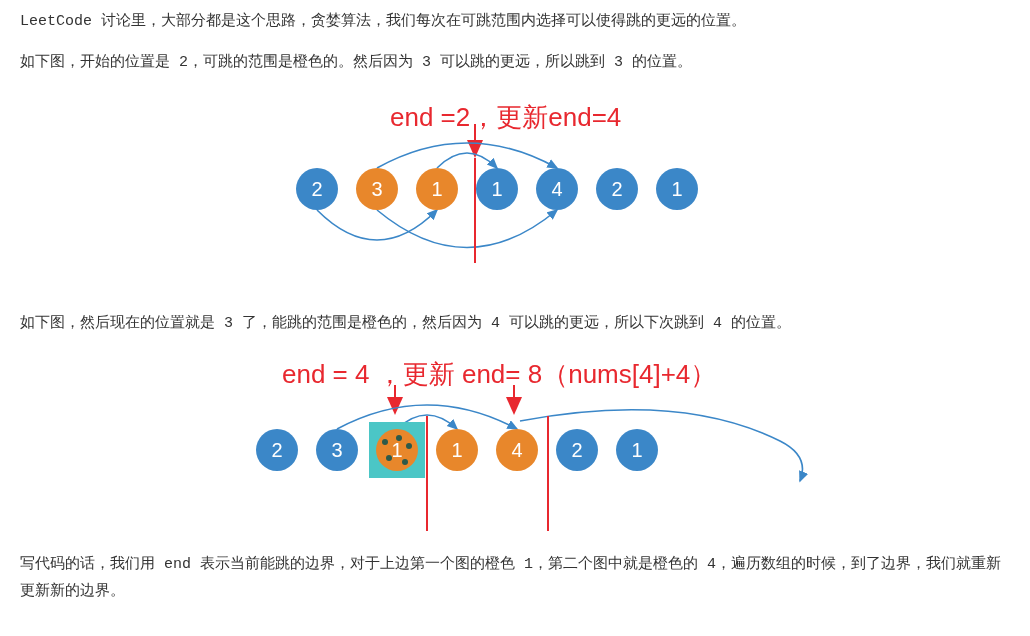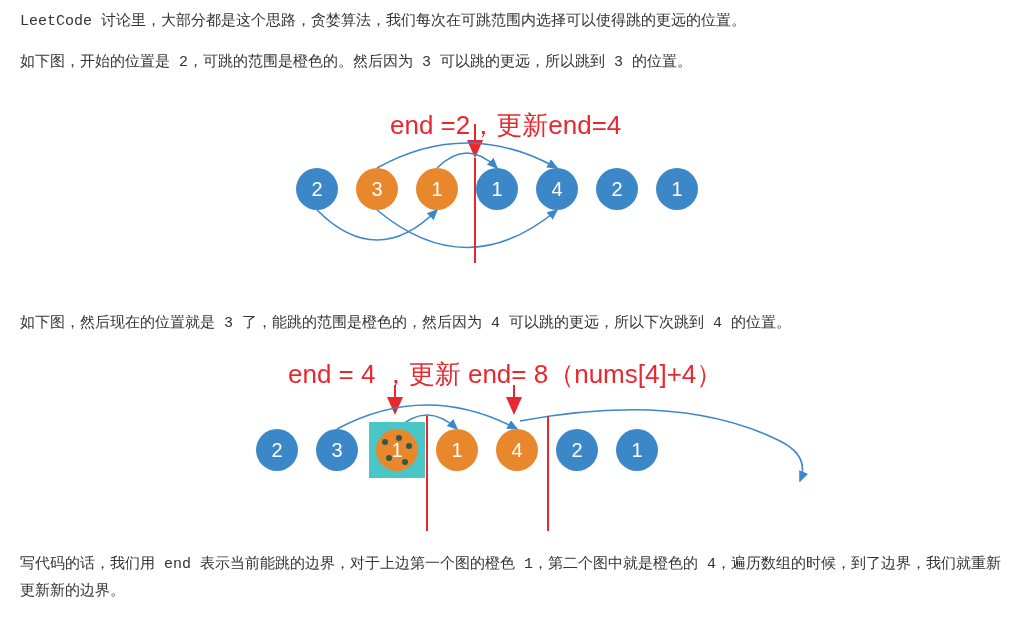--- a/index.html
+++ b/index.html
@@ -66,21 +66,21 @@
     }
     svg.arrows { position: absolute; left: 0; top: 0; pointer-events: none; }
   </style>
 </head>
 <body>
 
 <p class="para">LeetCode 讨论里，大部分都是这个思路，贪婪算法，我们每次在可跳范围内选择可以使得跳的更远的位置。</p>
 <p class="para">如下图，开始的位置是 2，可跳的范围是橙色的。然后因为 3 可以跳的更远，所以跳到 3 的位置。</p>
 
 <div class="diagram-wrap" style="height:210px;">
-  <div class="annotation" style="left:370px; top:12px;">end =2，更新end=4</div>
+  <div class="annotation" style="left:370px; top:4px;">end =2，更新end=4</div>
 
   <svg class="arrows" width="1030" height="210">
     <defs>
       <marker id="ah1" markerWidth="8" markerHeight="8" refX="6" refY="3" orient="auto">
         <path d="M0,0 L7,3 L0,6 Z" fill="#3b87c8"></path>
       </marker>
       <marker id="ahr1" markerWidth="10" markerHeight="10" refX="7" refY="4" orient="auto">
         <path d="M0,0 L9,4 L0,8 Z" fill="#e8282f"></path>
       </marker>
     </defs>
@@ -105,21 +105,21 @@
     <div class="circle blue">1</div>
     <div class="circle blue">4</div>
     <div class="circle blue">2</div>
     <div class="circle blue">1</div>
   </div>
 </div>
 
 <p class="para">如下图，然后现在的位置就是 3 了，能跳的范围是橙色的，然后因为 4 可以跳的更远，所以下次跳到 4 的位置。</p>
 
 <div class="diagram-wrap" style="height:190px;">
-  <div class="annotation" style="left:268px; top:0;">end = 4 ，更新 end= 8（nums[4]+4）</div>
+  <div class="annotation" style="left:262px; top:0;">end = 4 ，更新 end= 8（nums[4]+4）</div>
 
   <svg class="arrows" width="1030" height="190">
     <defs>
       <marker id="ah2" markerWidth="8" markerHeight="8" refX="6" refY="3" orient="auto">
         <path d="M0,0 L7,3 L0,6 Z" fill="#3b87c8"></path>
       </marker>
       <marker id="ahr2" markerWidth="10" markerHeight="10" refX="7" refY="4" orient="auto">
         <path d="M0,0 L9,4 L0,8 Z" fill="#e8282f"></path>
       </marker>
     </defs>

